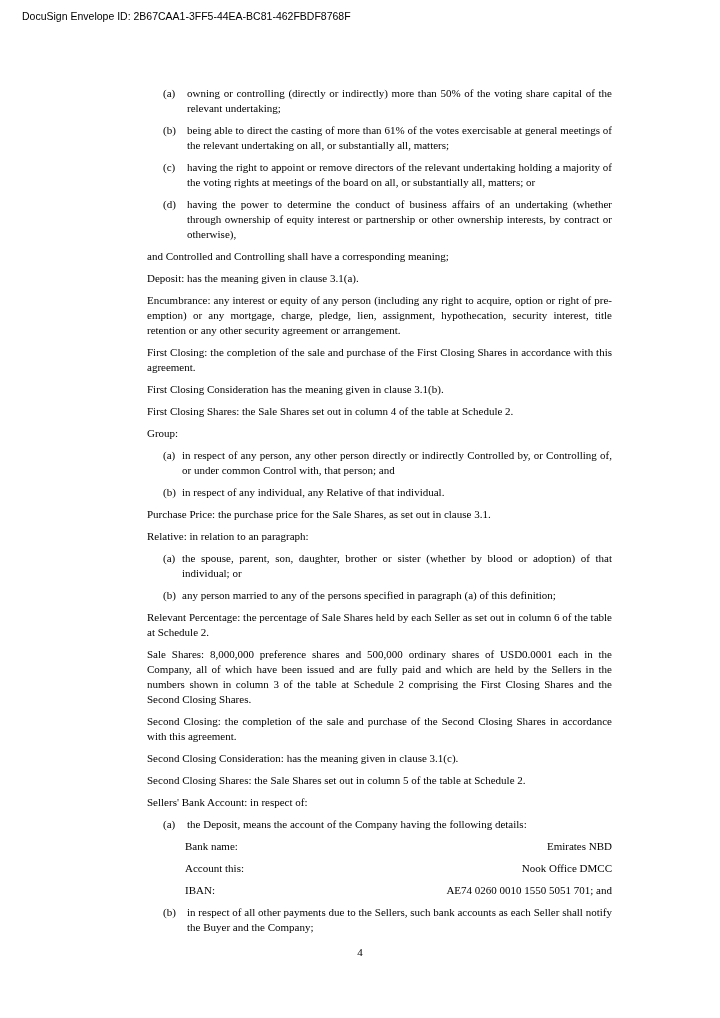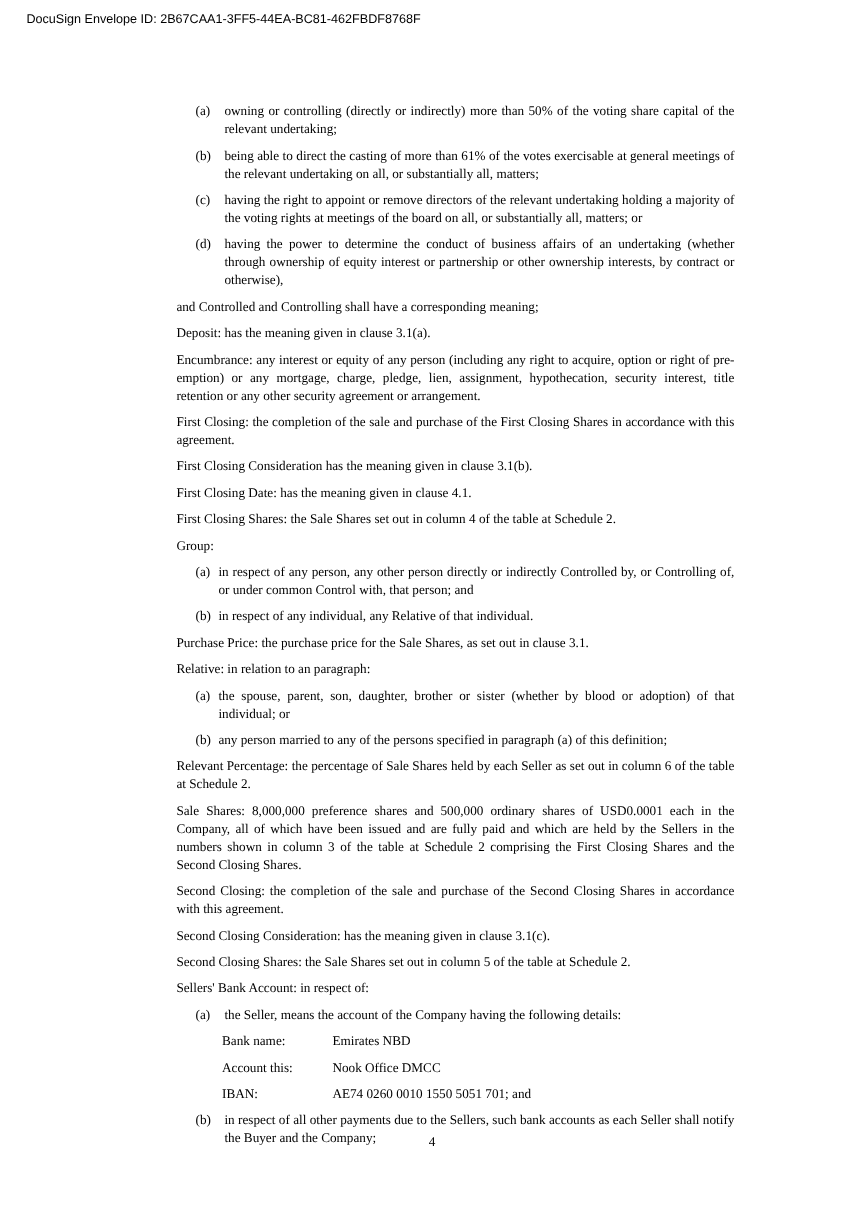--- a/index.html
+++ b/index.html
@@ -37,21 +37,21 @@
   .li  { display: flex; margin-left: 16px; }
   .li  .li-label { flex: 0 0 24px; }
   .li  .li-text  { flex: 1 1 auto; text-align: justify; }
 
   .li2 { display: flex; margin-left: 16px; }
   .li2 .li-label { flex: 0 0 19px; }
   .li2 .li-text  { flex: 1 1 auto; text-align: justify; }
 
   .bank-row { display: flex; margin-left: 38px; }
   .bank-row .bank-label { flex: 0 0 92px; }
-  .bank-row .bank-value { flex: 1 1 auto; text-align: left; }
+  .bank-row .bank-value { flex: 1 1 auto; text-align: right; }
 
   .page-footer {
     position: absolute;
     left: 0;
     right: 0;
     top: 946px;
     text-align: center;
     font-size: 11px;
     font-family: "Liberation Serif", serif;
   }
@@ -77,21 +77,20 @@
       </div>
       <div class="block li">
         <span class="li-label">(d)</span>
         <span class="li-text"><span class="plain">having the power to determine the conduct of business affairs of an undertaking (whether through ownership of equity interest or partnership or other ownership interests, by contract or otherwise),</span></span>
       </div>
       <p class="block para"><span class="plain">and </span><span class="bold">Controlled</span><span class="plain"> and </span><span class="bold">Controlling</span><span class="plain"> shall have a corresponding meaning;</span></p>
       <p class="block para"><span class="bold">Deposit:</span><span class="plain"> has the meaning given in clause 3.1(a).</span></p>
       <p class="block para"><span class="bold">Encumbrance:</span><span class="plain"> any interest or equity of any person (including any right to acquire, option or right of pre-emption) or any mortgage, charge, pledge, lien, assignment, hypothecation, security interest, title retention or any other security agreement or arrangement.</span></p>
       <p class="block para"><span class="bold">First Closing:</span><span class="plain"> the completion of the sale and purchase of the First Closing Shares in accordance with this agreement.</span></p>
       <p class="block para"><span class="bold">First Closing Consideration</span><span class="plain"> has the meaning given in clause 3.1(b).</span></p>
-      <p class="block para"><span class="bold">First Closing Date:</span><span class="plain"> has the meaning given in clause 4.1.</span></p>
       <p class="block para"><span class="bold">First Closing Shares:</span><span class="plain"> the Sale Shares set out in column 4 of the table at Schedule 2.</span></p>
       <p class="block para"><span class="bold">Group:</span></p>
       <div class="block li2">
         <span class="li-label">(a)</span>
         <span class="li-text"><span class="plain">in respect of any person, any other person directly or indirectly Controlled by, or Controlling of, or under common Control with, that person; and</span></span>
       </div>
       <div class="block li2">
         <span class="li-label">(b)</span>
         <span class="li-text"><span class="plain">in respect of any individual, any Relative of that individual.</span></span>
       </div>
@@ -106,21 +105,21 @@
         <span class="li-text"><span class="plain">any person married to any of the persons specified in paragraph (a) of this definition;</span></span>
       </div>
       <p class="block para"><span class="bold">Relevant Percentage:</span><span class="plain">  the percentage of Sale Shares held by each Seller as set out in column 6 of the table at Schedule 2.</span></p>
       <p class="block para"><span class="bold">Sale Shares:</span><span class="plain"> 8,000,000 preference shares and 500,000 ordinary shares of USD0.0001 each in the Company, all of which have been issued and are fully paid and which are held by the Sellers in the numbers shown in column 3 of the table at Schedule 2 comprising the First Closing Shares and the Second Closing Shares.</span></p>
       <p class="block para"><span class="bold">Second Closing:</span><span class="plain"> the completion of the sale and purchase of the Second Closing Shares in accordance with this agreement.</span></p>
       <p class="block para"><span class="bold">Second Closing Consideration:</span><span class="plain"> has the meaning given in clause 3.1(c).</span></p>
       <p class="block para"><span class="bold">Second Closing Shares:</span><span class="plain"> the Sale Shares set out in column 5 of the table at Schedule 2.</span></p>
       <p class="block para"><span class="bold">Sellers' Bank Account:</span><span class="plain"> in respect of:</span></p>
       <div class="block li">
         <span class="li-label">(a)</span>
-        <span class="li-text"><span class="plain">the Seller, means the account of the Company having the following details:</span></span>
+        <span class="li-text"><span class="plain">the Deposit, means the account of the Company having the following details:</span></span>
       </div>
       <div class="block bank-row">
         <span class="bank-label">Bank name:</span>
         <span class="bank-value">Emirates NBD</span>
       </div>
       <div class="block bank-row">
         <span class="bank-label">Account this:</span>
         <span class="bank-value">Nook Office DMCC</span>
       </div>
       <div class="block bank-row">

